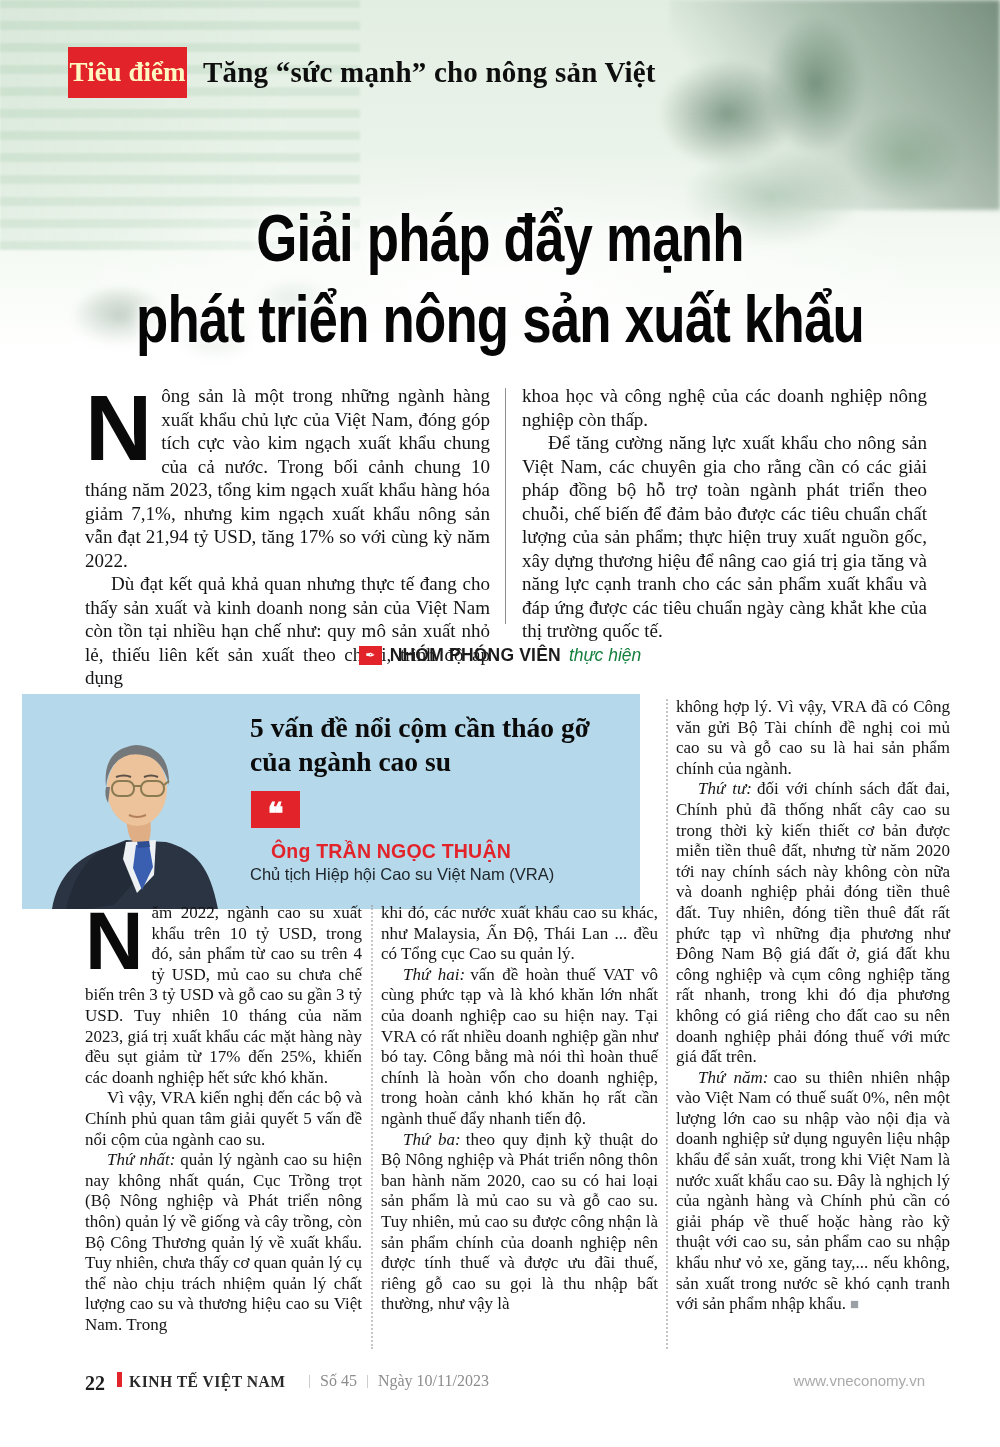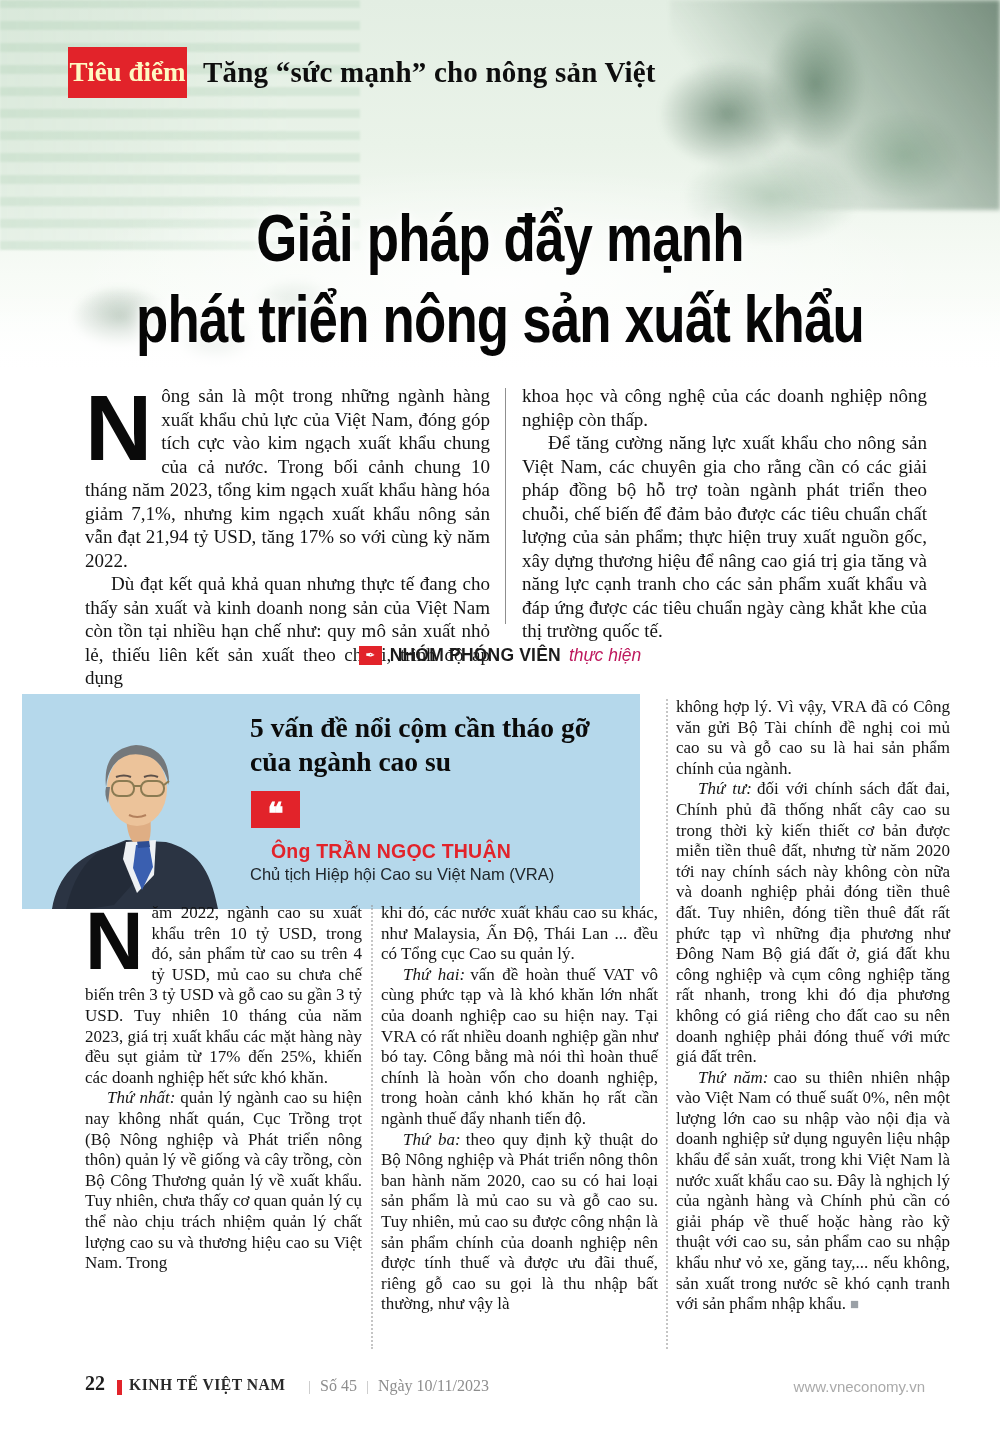--- a/index.html
+++ b/index.html
@@ -54,21 +54,21 @@
   .intro .vrule{position:absolute;left:420px;top:4px;bottom:10px;border-left:1px solid #8f8f8f;}
   .bodytext{font:19px/23.5px var(--serif);color:var(--ink);text-align:justify;}
   .bodytext p.indent{text-indent:26px;}
   .dropcap{float:left;font:bold 93px/0.74em var(--sans);color:#0a0a0a;padding:10px 9px 0 0;}
 
   
   .byline{position:absolute;left:0;top:645px;width:1000px;display:flex;justify-content:center;align-items:center;gap:8px;}
   .byline .pen-badge{width:23px;height:19px;background:var(--red);color:#fff;font-size:12px;
     display:flex;align-items:center;justify-content:center;}
   .byline .author{font:bold 17.5px var(--sans);color:#1c1c1c;letter-spacing:.2px;}
-  .byline .role{font:italic 17.5px var(--sans);color:#be185d;}
+  .byline .role{font:italic 17.5px var(--sans);color:#15803d;}
 
   
   .quotebox{position:absolute;left:22px;top:694px;width:618px;height:215px;background:var(--boxblue);}
   .portrait{position:absolute;left:14px;bottom:0;width:218px;height:174px;}
   .qb-title{position:absolute;left:228px;top:17px;font:bold 27.5px/34px var(--serif);color:#0b0b0b;}
   .qb-quote-badge{position:absolute;left:229px;top:97px;width:49px;height:37px;background:var(--red);
     color:#fff;display:flex;align-items:center;justify-content:center;font:bold 30px/1 var(--serif);padding-top:8px;}
   .qb-name{position:absolute;left:228px;top:146px;font:bold 19.5px var(--sans);color:var(--red);letter-spacing:.2px;margin-left:21px;}
   .qb-role{position:absolute;left:228px;top:171px;font:16.5px var(--sans);color:#20262b;}
 
@@ -79,21 +79,21 @@
   .article .acol2{position:absolute;left:296px;top:208px;width:277px;}
   .article .acol3{position:absolute;left:591px;top:2px;width:274px;}
   .article .drule1{position:absolute;left:286px;top:210px;bottom:6px;border-left:2px dotted rgba(150,150,150,.55);}
   .article .drule2{position:absolute;left:581px;top:4px;bottom:6px;border-left:2px dotted rgba(150,150,150,.55);}
   .article .dropcap{font-size:81px;padding:9px 8px 0 0;}
   .article p.indent{text-indent:22px;}
   .lead-italic{font-style:italic;margin-right:5px;}
   .endmark{color:#9aa0a6;font-size:15px;margin-left:4px;}
 
   
-  .pagefooter{position:absolute;left:85px;top:1372px;width:840px;display:flex;align-items:flex-end;}
+  .pagefooter{position:absolute;left:85px;top:1372px;width:840px;display:flex;align-items:flex-start;}
   .pf-num{font:bold 20px var(--serif);color:#1d1d1d;margin-right:12px;}
   .pf-redbar{width:5px;height:15px;background:var(--red);margin-right:7px;}
   .pf-pub{font:bold 17px var(--serif);color:#2a2a2a;letter-spacing:.5px;transform:scaleX(.92);transform-origin:left;}
   .pf-sep{color:#c0c0c0;margin:0 9px;font:15px var(--serif);}
   .pf-issue,.pf-date{font:16px var(--serif);color:#8d8d8d;}
   .pf-site{margin-left:auto;font:15px var(--sans);color:#aaaaaa;text-decoration:none;}
 </style>
 </head>
 <body>
 
@@ -163,20 +163,21 @@
     <div class="qb-name">Ông TRẦN NGỌC THUẬN</div>
     <div class="qb-role">Chủ tịch Hiệp hội Cao su Việt Nam (VRA)</div>
   </div>
 
   <div class="article">
     <div class="drule1"></div>
     <div class="drule2"></div>
 
     <div class="acol1 textcol">
       <p><span class="dropcap">N</span><span>ăm 2022, ngành cao su xuất khẩu trên 10 tỷ USD, trong đó, sản phẩm từ cao su trên 4 tỷ USD, mủ cao su chưa chế biến trên 3 tỷ USD và gỗ cao su gần 3 tỷ USD. Tuy nhiên 10 tháng của năm 2023, giá trị xuất khẩu các mặt hàng này đều sụt giảm từ 17% đến 25%, khiến các doanh nghiệp hết sức khó khăn.</span></p>
+      <p class="indent">Vì vậy, VRA kiến nghị đến các bộ và Chính phủ quan tâm giải quyết 5 vấn đề nổi cộm của ngành cao su.</p>
       <p class="indent"><span class="lead-italic">Thứ nhất:</span><span>quản lý ngành cao su hiện nay không nhất quán, Cục Trồng trọt (Bộ Nông nghiệp và Phát triển nông thôn) quản lý về giống và cây trồng, còn Bộ Công Thương quản lý về xuất khẩu. Tuy nhiên, chưa thấy cơ quan quản lý cụ thể nào chịu trách nhiệm quản lý chất lượng cao su và thương hiệu cao su Việt Nam. Trong</span></p>
     </div>
 
     <div class="acol2 textcol">
       <p>khi đó, các nước xuất khẩu cao su khác, như Malaysia, Ấn Độ, Thái Lan ... đều có Tổng cục Cao su quản lý.</p>
       <p class="indent"><span class="lead-italic">Thứ hai:</span><span>vấn đề hoàn thuế VAT vô cùng phức tạp và là khó khăn lớn nhất của doanh nghiệp cao su hiện nay. Tại VRA có rất nhiều doanh nghiệp gần như bó tay. Công bằng mà nói thì hoàn thuế chính là hoàn vốn cho doanh nghiệp, trong hoàn cảnh khó khăn họ rất cần ngành thuế đẩy nhanh tiến độ.</span></p>
       <p class="indent"><span class="lead-italic">Thứ ba:</span><span>theo quy định kỹ thuật do Bộ Nông nghiệp và Phát triển nông thôn ban hành năm 2020, cao su có hai loại sản phẩm là mủ cao su và gỗ cao su. Tuy nhiên, mủ cao su được công nhận là sản phẩm chính của doanh nghiệp nên được tính thuế và được ưu đãi thuế, riêng gỗ cao su gọi là thu nhập bất thường, như vậy là</span></p>
     </div>
 
     <div class="acol3 textcol">

